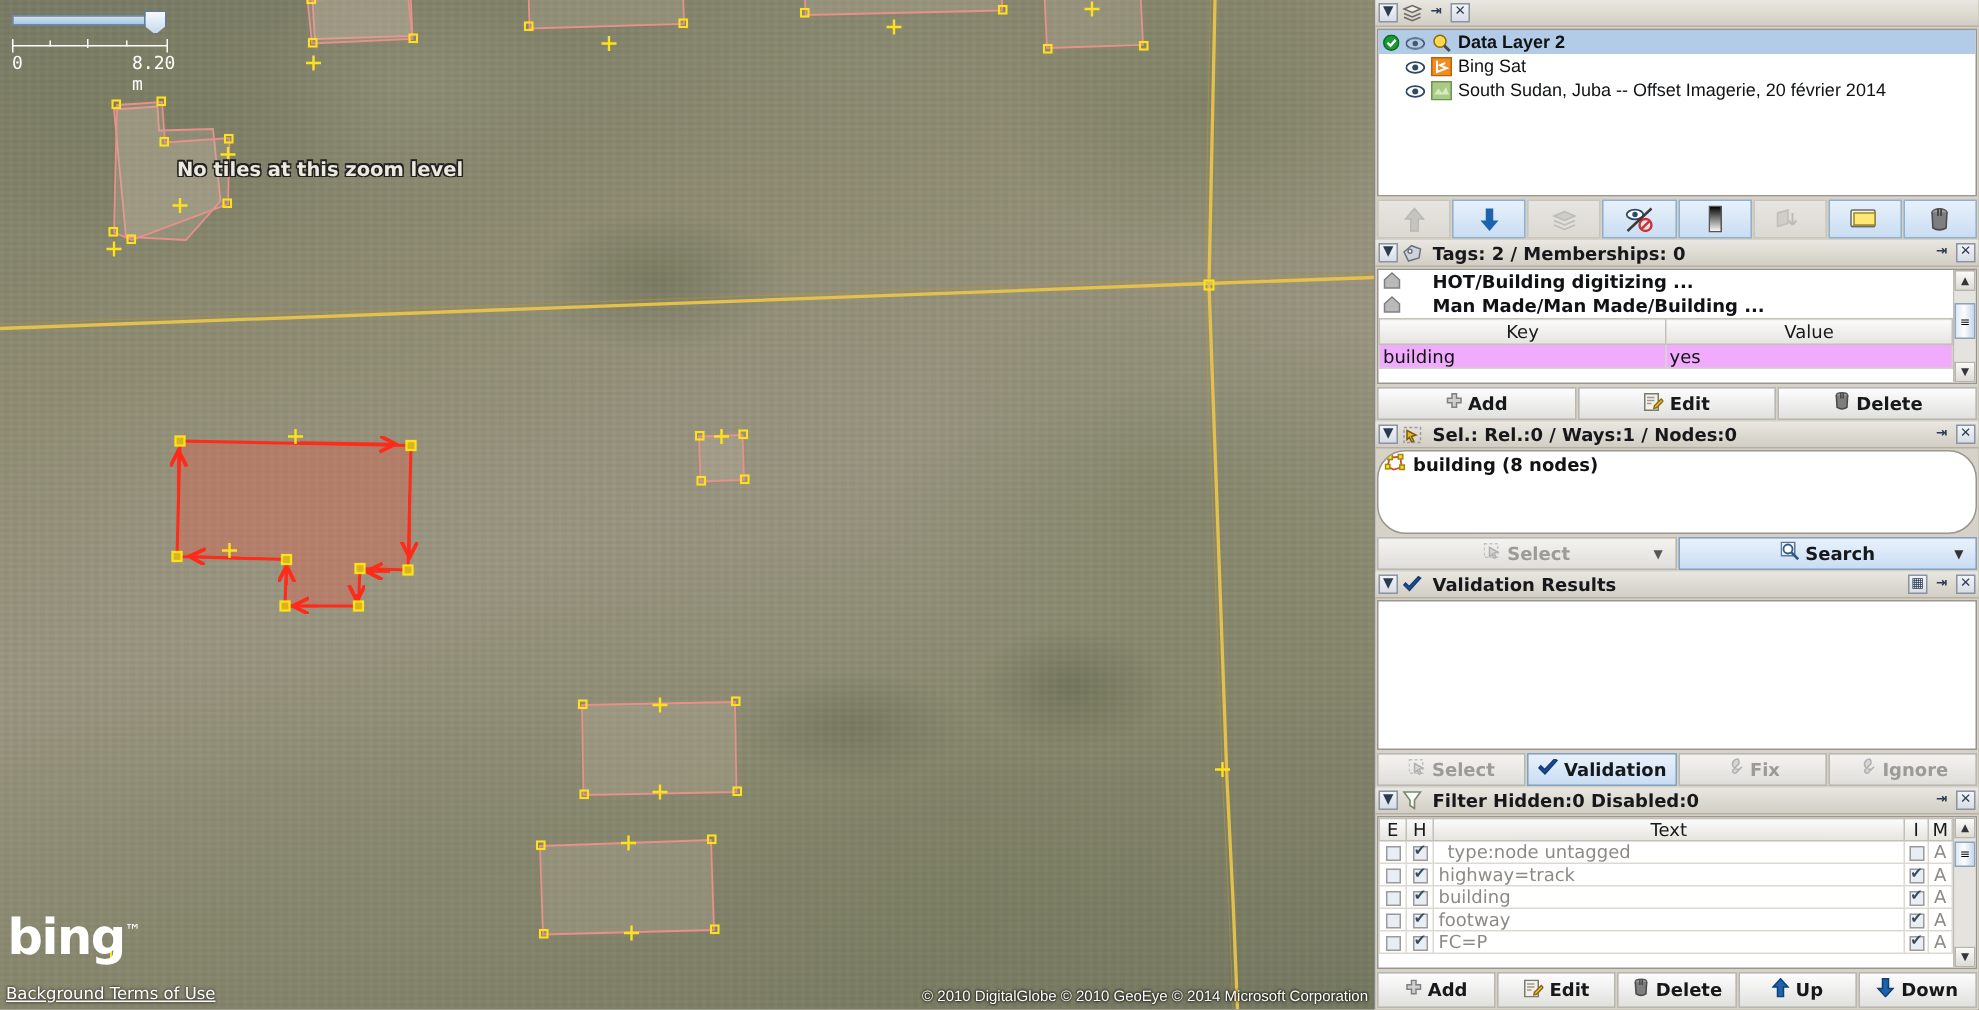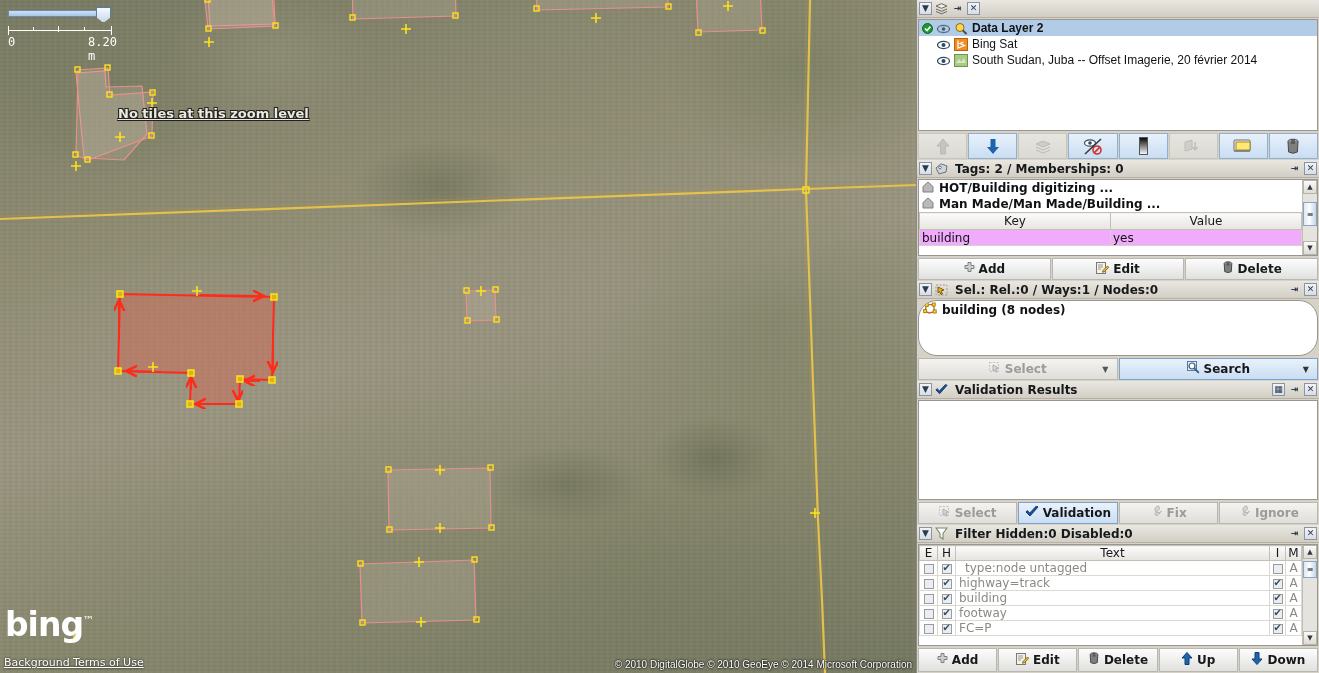--- a/index.html
+++ b/index.html
@@ -45,21 +45,20 @@
       repeating-linear-gradient(90deg, rgba(255,255,255,0.04) 0 3px, rgba(0,0,0,0.05) 3px 6px);
   }
   #map-svg { position: absolute; inset: 0; }
 
   .nodiles {
     position: absolute;
     color: #eceadf; font-size: 13px; font-weight: bold;
     font-family: "DejaVu Sans", sans-serif;
     text-shadow: 1px 1px 0 #222, -1px -1px 0 #222, 1px -1px 0 #222, -1px 1px 0 #222;
     white-space: nowrap;
-    text-decoration: underline;
   }
 
   
   #zoom-slider {
     position: absolute; left: 8px; top: 7px; width: 100px; height: 12px;
   }
   #zoom-slider .track {
     position: absolute; left: 0; top: 3px; width: 100px; height: 7px;
     background: linear-gradient(#cfe0f2, #a8c6e6);
     border: 1px solid #6f89a8;
@@ -154,21 +153,21 @@
     border: 1px solid #b9b7b1;
   }
   .layer-toolbar .lb.on {
     background: linear-gradient(#e8f1fb, #c9ddf2);
     border-color: #8fb0d0;
   }
   .layer-toolbar .lb.off { opacity: 0.45; }
 
   
   .preset-row {
-    display: flex; align-items: center; gap: 5px; height: 16px;
+    display: flex; align-items: center; gap: 21px; height: 16px;
     padding: 0 3px; font-size: 12px; font-weight: bold; color: #101214;
   }
   .tagtable { width: 100%; border-collapse: collapse; table-layout: fixed; }
   .tagtable th {
     background: linear-gradient(#fbfbfa, #e6e4df);
     border: 1px solid #c3c0b9;
     font-size: 12px; font-weight: normal; color: #16181b; height: 17px;
   }
   .tagtable td {
     border: 1px solid #d5d2cb; height: 16px; font-size: 12px;

